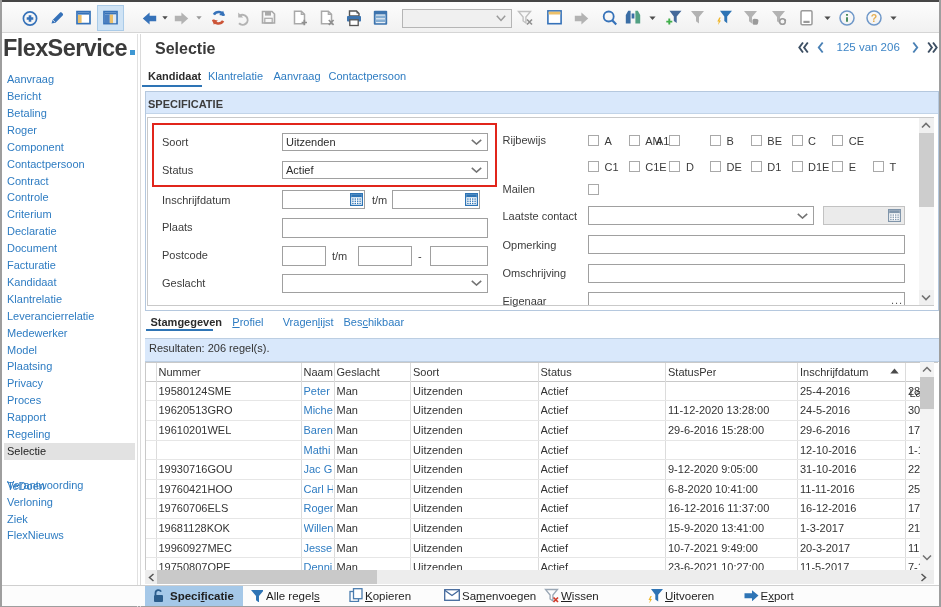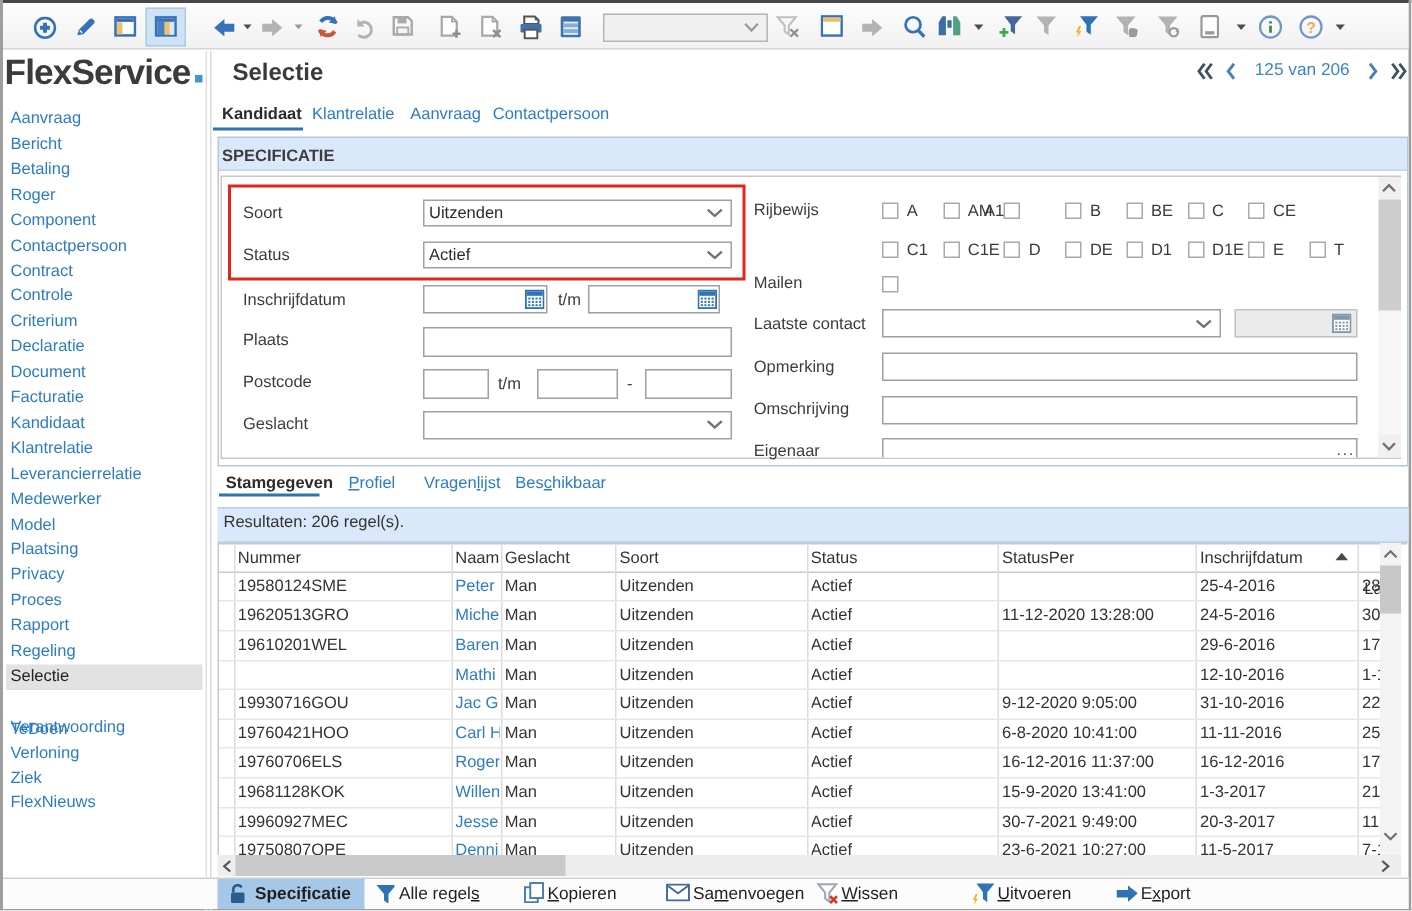--- a/index.html
+++ b/index.html
@@ -393,20 +393,21 @@
 <div class="cell" style="left:395.5px;top:19.6px;width:122px">Actief</div>
 <div class="cell" style="left:523px;top:19.6px;width:130px">11-12-2020 13:28:00</div>
 <div class="cell" style="left:655px;top:19.6px;width:88px">24-5-2016</div>
 <div class="cell" style="left:763px;top:19.6px;width:12px">30</div>
 <div class="hline" style="left:1px;top:57.8px;width:774px;"></div>
 <div class="cell" style="left:13.5px;top:39.2px;width:140px">19610201WEL</div>
 <div class="cell" style="left:158.5px;top:39.2px;width:29.5px;color:#2e7cc2">Baren</div>
 <div class="cell" style="left:191.5px;top:39.2px;width:71px">Man</div>
 <div class="cell" style="left:268px;top:39.2px;width:122px">Uitzenden</div>
 <div class="cell" style="left:395.5px;top:39.2px;width:122px">Actief</div>
+<div class="cell" style="left:523px;top:39.2px;width:130px">29-6-2016 15:28:00</div>
 <div class="cell" style="left:655px;top:39.2px;width:88px">29-6-2016</div>
 <div class="cell" style="left:763px;top:39.2px;width:12px">17</div>
 <div class="hline" style="left:1px;top:77.4px;width:774px;"></div>
 <div class="cell" style="left:158.5px;top:58.8px;width:29.5px;color:#2e7cc2">Mathi</div>
 <div class="cell" style="left:191.5px;top:58.8px;width:71px">Man</div>
 <div class="cell" style="left:268px;top:58.8px;width:122px">Uitzenden</div>
 <div class="cell" style="left:395.5px;top:58.8px;width:122px">Actief</div>
 <div class="cell" style="left:655px;top:58.8px;width:88px">12-10-2016</div>
 <div class="cell" style="left:763px;top:58.8px;width:12px">1-1</div>
 <div class="hline" style="left:1px;top:97.0px;width:774px;"></div>
@@ -444,21 +445,21 @@
 <div class="cell" style="left:395.5px;top:137.2px;width:122px">Actief</div>
 <div class="cell" style="left:523px;top:137.2px;width:130px">15-9-2020 13:41:00</div>
 <div class="cell" style="left:655px;top:137.2px;width:88px">1-3-2017</div>
 <div class="cell" style="left:763px;top:137.2px;width:12px">21</div>
 <div class="hline" style="left:1px;top:175.4px;width:774px;"></div>
 <div class="cell" style="left:13.5px;top:156.8px;width:140px">19960927MEC</div>
 <div class="cell" style="left:158.5px;top:156.8px;width:29.5px;color:#2e7cc2">Jesse</div>
 <div class="cell" style="left:191.5px;top:156.8px;width:71px">Man</div>
 <div class="cell" style="left:268px;top:156.8px;width:122px">Uitzenden</div>
 <div class="cell" style="left:395.5px;top:156.8px;width:122px">Actief</div>
-<div class="cell" style="left:523px;top:156.8px;width:130px">30-7-2021 9:49:00</div>
+<div class="cell" style="left:523px;top:156.8px;width:130px">10-7-2021 9:49:00</div>
 <div class="cell" style="left:655px;top:156.8px;width:88px">20-3-2017</div>
 <div class="cell" style="left:763px;top:156.8px;width:12px">11</div>
 
 <div class="cell" style="left:13.5px;top:176.4px;width:140px">19750807OPE</div>
 <div class="cell" style="left:158.5px;top:176.4px;width:29.5px;color:#2e7cc2">Denni</div>
 <div class="cell" style="left:191.5px;top:176.4px;width:71px">Man</div>
 <div class="cell" style="left:268px;top:176.4px;width:122px">Uitzenden</div>
 <div class="cell" style="left:395.5px;top:176.4px;width:122px">Actief</div>
 <div class="cell" style="left:523px;top:176.4px;width:130px">23-6-2021 10:27:00</div>
 <div class="cell" style="left:655px;top:176.4px;width:88px">11-5-2017</div>

